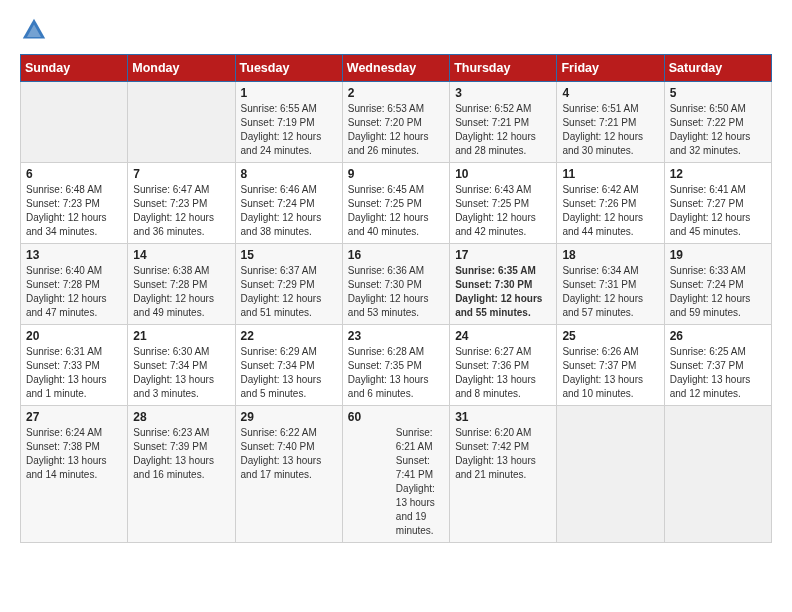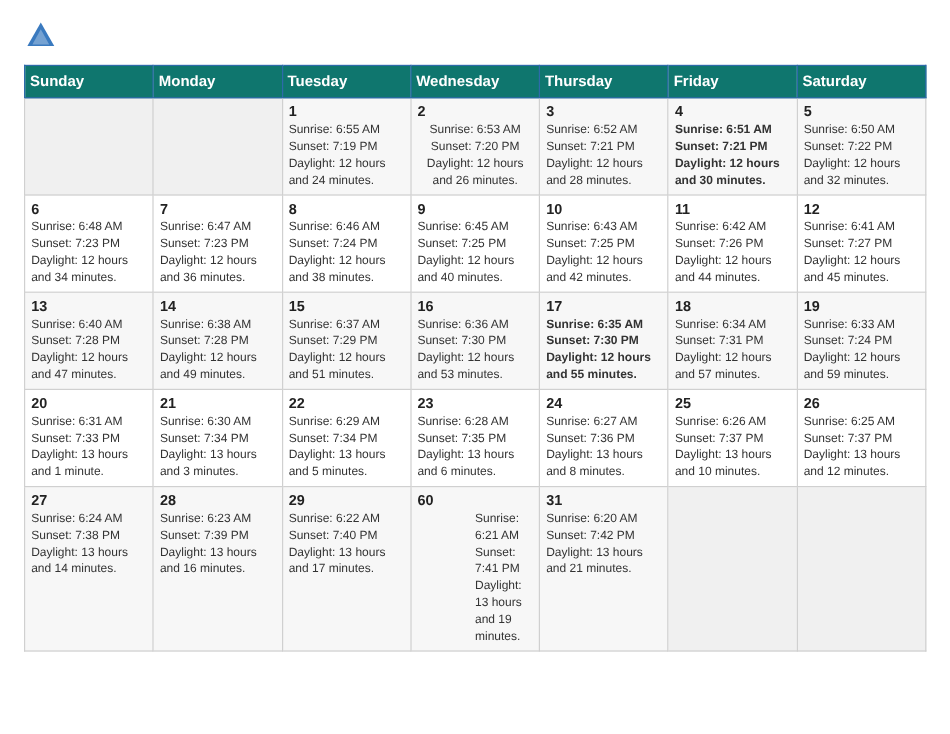--- a/index.html
+++ b/index.html
@@ -51,21 +51,21 @@
       font-size: 15px;
       color: #444;
       margin-top: 2px;
     }
     table {
       width: 100%;
       border-collapse: collapse;
       table-layout: fixed;
     }
     thead tr th {
-      background-color: #0f766e;
+      background-color: #b91c1c;
       color: #fff;
       font-size: 12.5px;
       font-weight: bold;
       padding: 6px 4px;
       text-align: left;
       border: 1px solid #2d6aaa;
     }
     tbody tr td {
       vertical-align: top;
       border: 1px solid #d0d0d0;
@@ -131,33 +131,33 @@
           <td></td>
           <td></td>
           <td>
             <span class="day-number">1</span>
             <div class="cell-content" style="white-space: pre-line;">Sunrise: 6:55 AM
 Sunset: 7:19 PM
 Daylight: 12 hours and 24 minutes.</div>
           </td>
           <td>
             <span class="day-number">2</span>
-            <div class="cell-content" style="white-space: pre-line; text-align: center;">Sunrise: 6:53 AM
+            <div class="cell-content" style="white-space: pre-line;">Sunrise: 6:53 AM
 Sunset: 7:20 PM
 Daylight: 12 hours and 26 minutes.</div>
           </td>
           <td>
             <span class="day-number">3</span>
             <div class="cell-content" style="white-space: pre-line;">Sunrise: 6:52 AM
 Sunset: 7:21 PM
 Daylight: 12 hours and 28 minutes.</div>
           </td>
           <td>
             <span class="day-number">4</span>
-            <div class="cell-content" style="white-space: pre-line; font-weight: bold;">Sunrise: 6:51 AM
+            <div class="cell-content" style="white-space: pre-line;">Sunrise: 6:51 AM
 Sunset: 7:21 PM
 Daylight: 12 hours and 30 minutes.</div>
           </td>
           <td>
             <span class="day-number">5</span>
             <div class="cell-content" style="white-space: pre-line;">Sunrise: 6:50 AM
 Sunset: 7:22 PM
 Daylight: 12 hours and 32 minutes.</div>
           </td>
         </tr>

